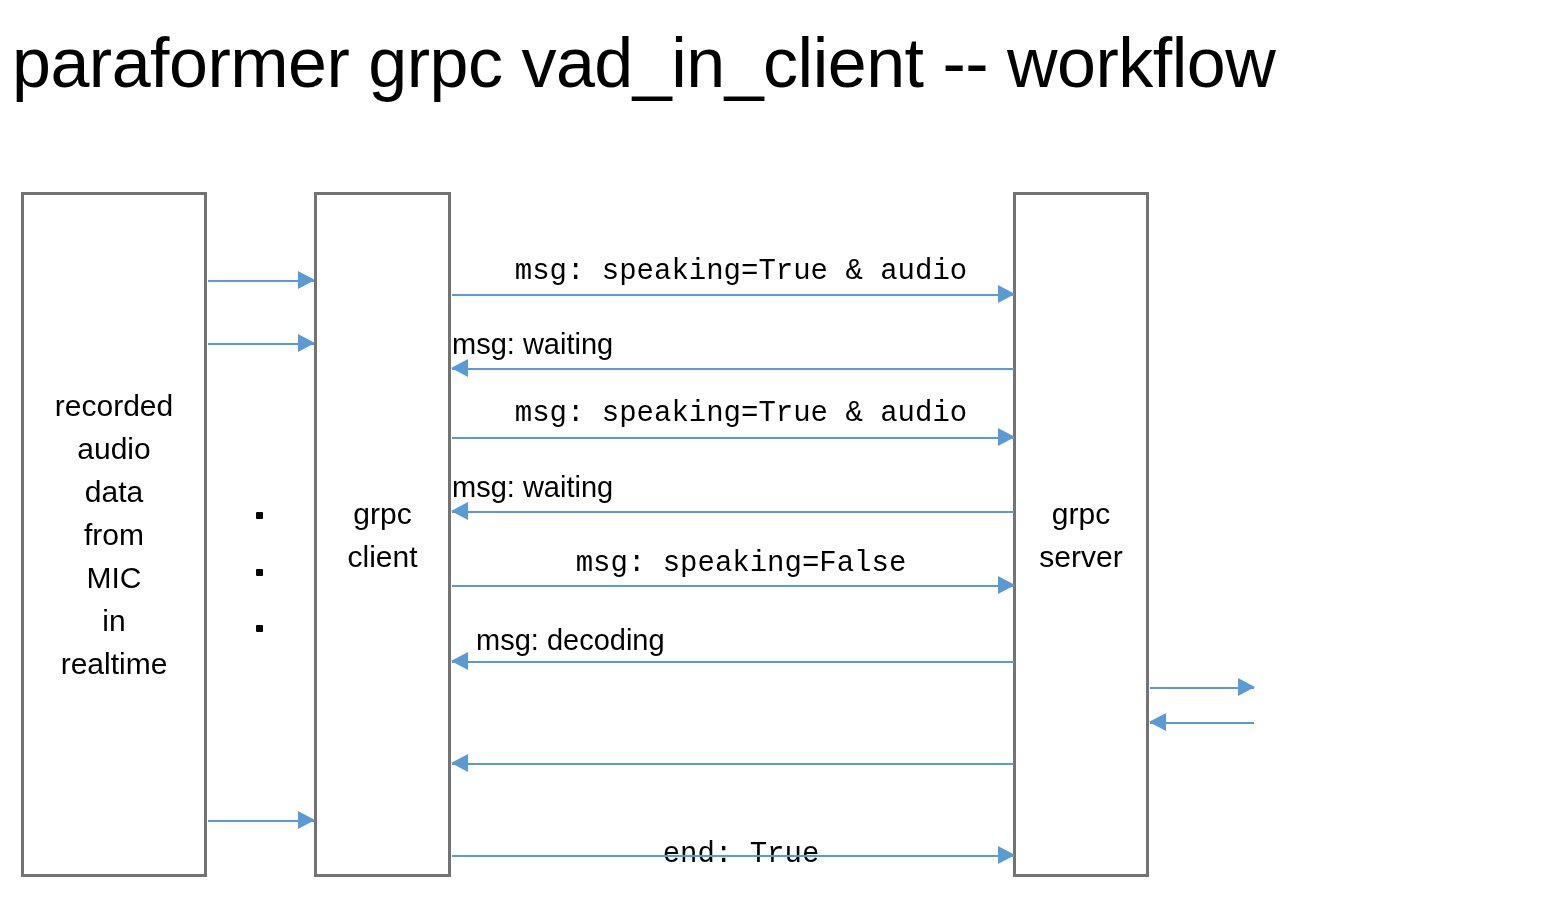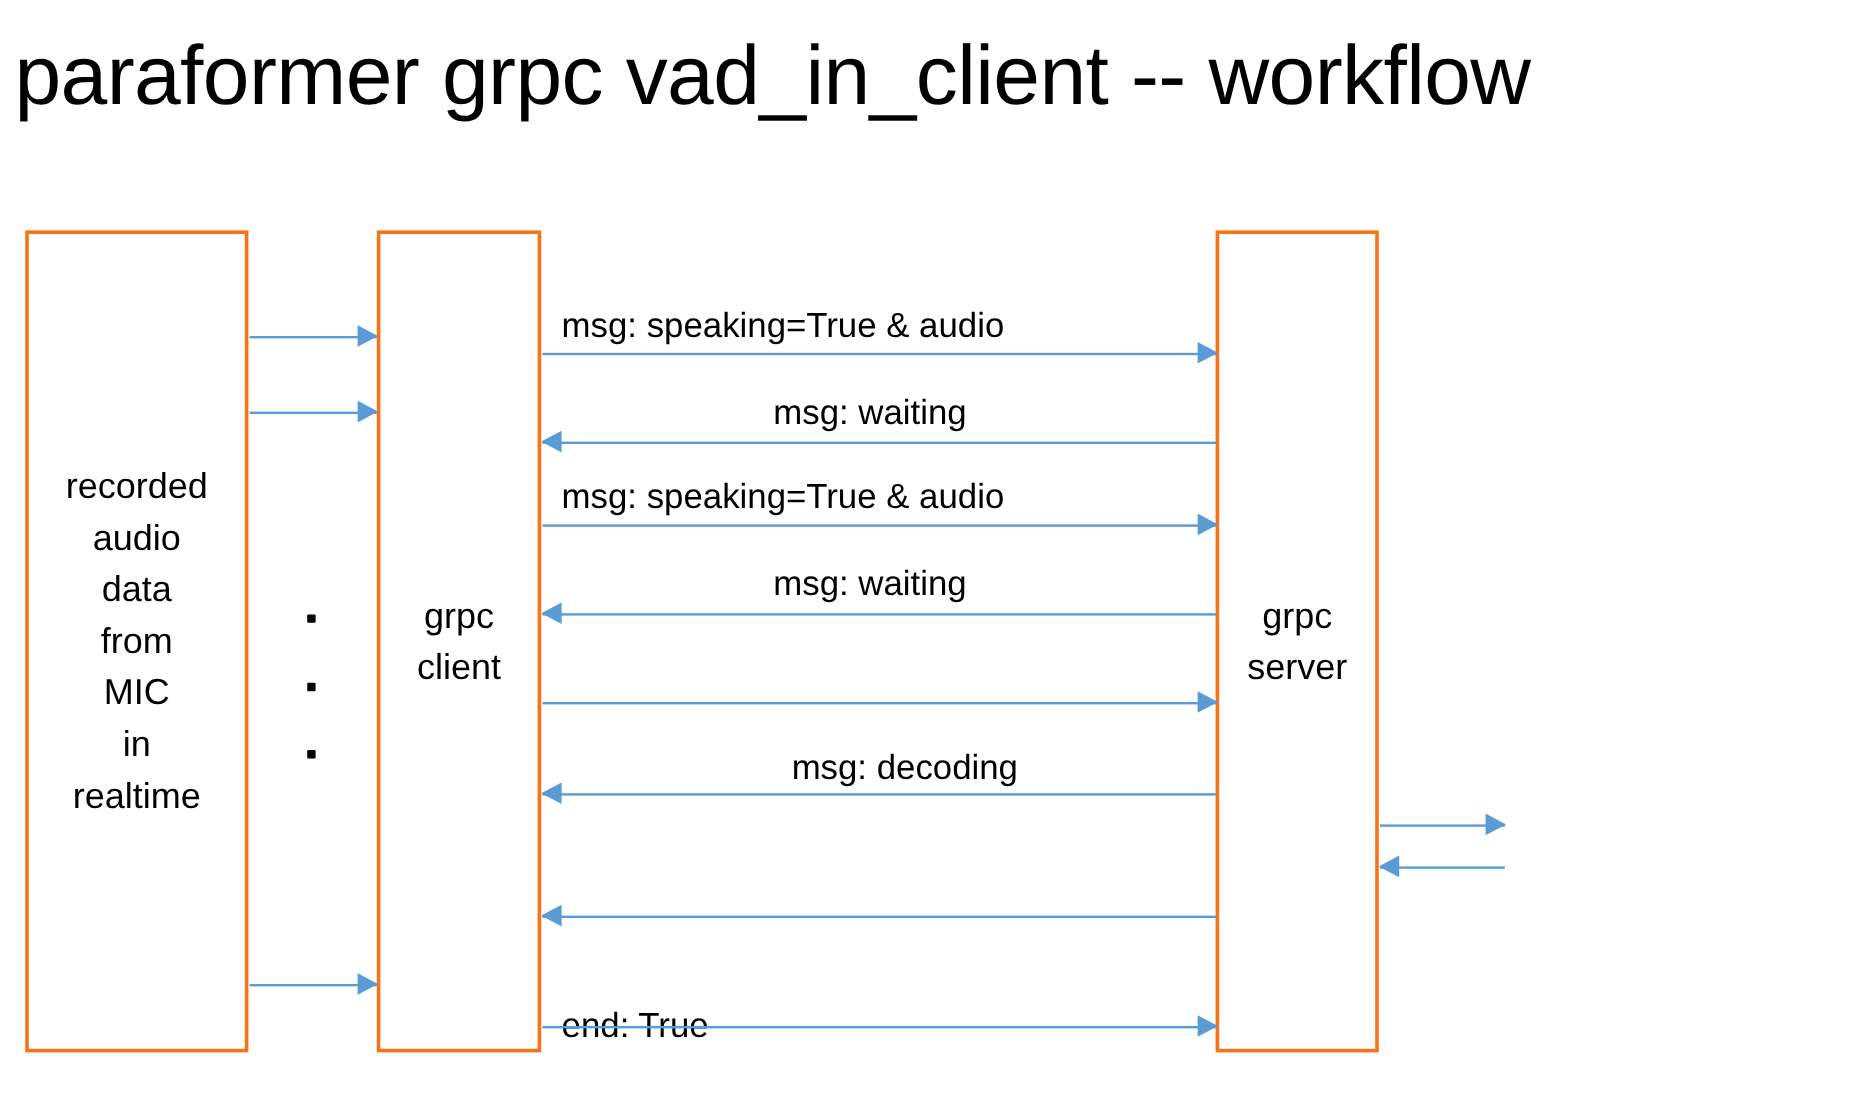--- a/index.html
+++ b/index.html
@@ -31,21 +31,21 @@
     letter-spacing: -0.5px;
     color: #000000;
     white-space: nowrap;
     font-family: Liberation Sans, sans-serif;
   }
 
   
   .participant {
     position: absolute;
     box-sizing: border-box;
-    border: 3px solid #f97316;
+    border: 3px solid #737373;
     background: #ffffff;
     display: flex;
     align-items: center;
     justify-content: center;
     text-align: center;
   }
   .participant-label {
     font-size: 30px;
     line-height: 43px;
     color: #000000;
@@ -111,22 +111,22 @@
 
   
   .msg-label {
     position: absolute;
     font-size: 29px;
     line-height: 34px;
     color: #000000;
     white-space: nowrap;
     font-family: "Liberation Sans", sans-serif;
   }
-  .msg-label.align-left  { text-align: left; }
-  .msg-label.align-right { text-align: center; }
+  .msg-label.align-left  { text-align: center; font-family: Liberation Mono, monospace; }
+  .msg-label.align-right { text-align: left; }
 </style>
 </head>
 <body>
 
 <div id="canvas">
 
   <div id="diagram-title">paraformer grpc vad_in_client -- workflow</div>
 
   <div class="participant" id="participant-mic">
     <span class="participant-label">recorded
@@ -185,20 +185,21 @@
     <span class="shaft"></span>
     <span class="head"></span>
   </div>
 
   <div class="msg-label align-right" style="left:452px; top:470px; width:546px;">msg: waiting</div>
   <div class="arrow to-left" style="left:452px; top:510px; width:562px;">
     <span class="shaft"></span>
     <span class="head"></span>
   </div>
 
+  <div class="msg-label align-left" style="left:468px; top:547px; width:546px;">msg: speaking=False</div>
   <div class="arrow to-right" style="left:452px; top:584px; width:562px;">
     <span class="shaft"></span>
     <span class="head"></span>
   </div>
 
   <div class="msg-label align-right" style="left:452px; top:623px; width:556px;padding-left:24px;">msg: decoding</div>
   <div class="arrow to-left" style="left:452px; top:660px; width:562px;">
     <span class="shaft"></span>
     <span class="head"></span>
   </div>

